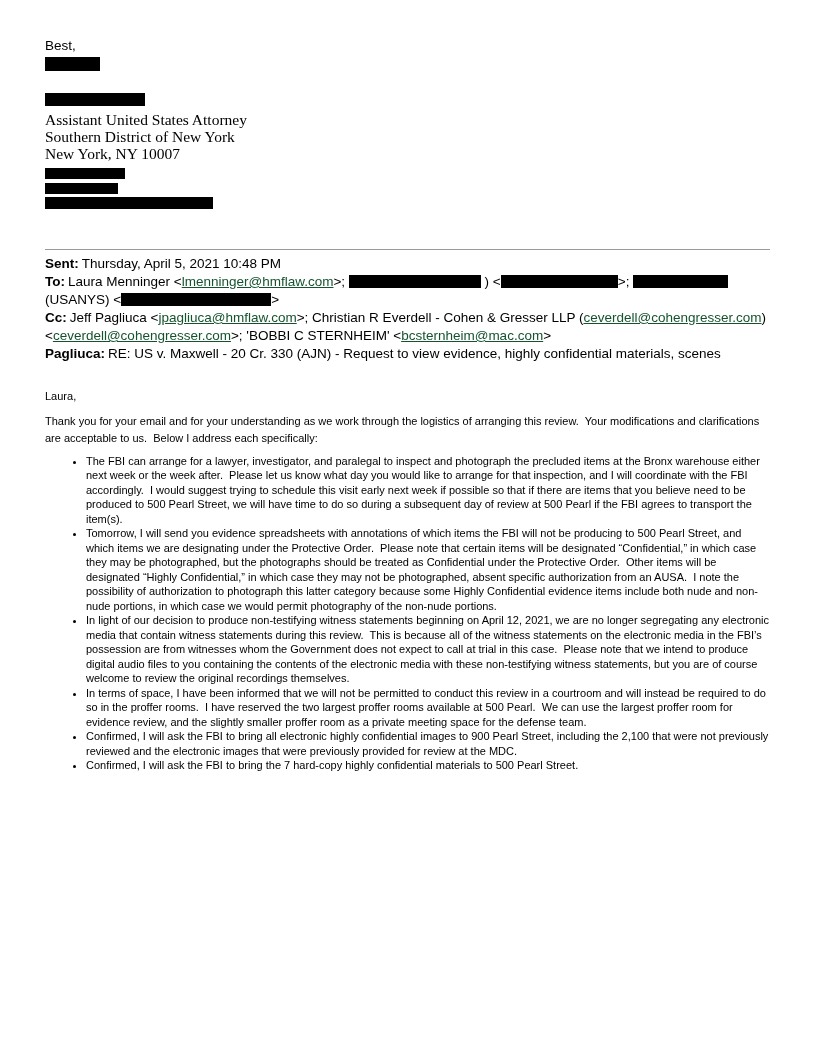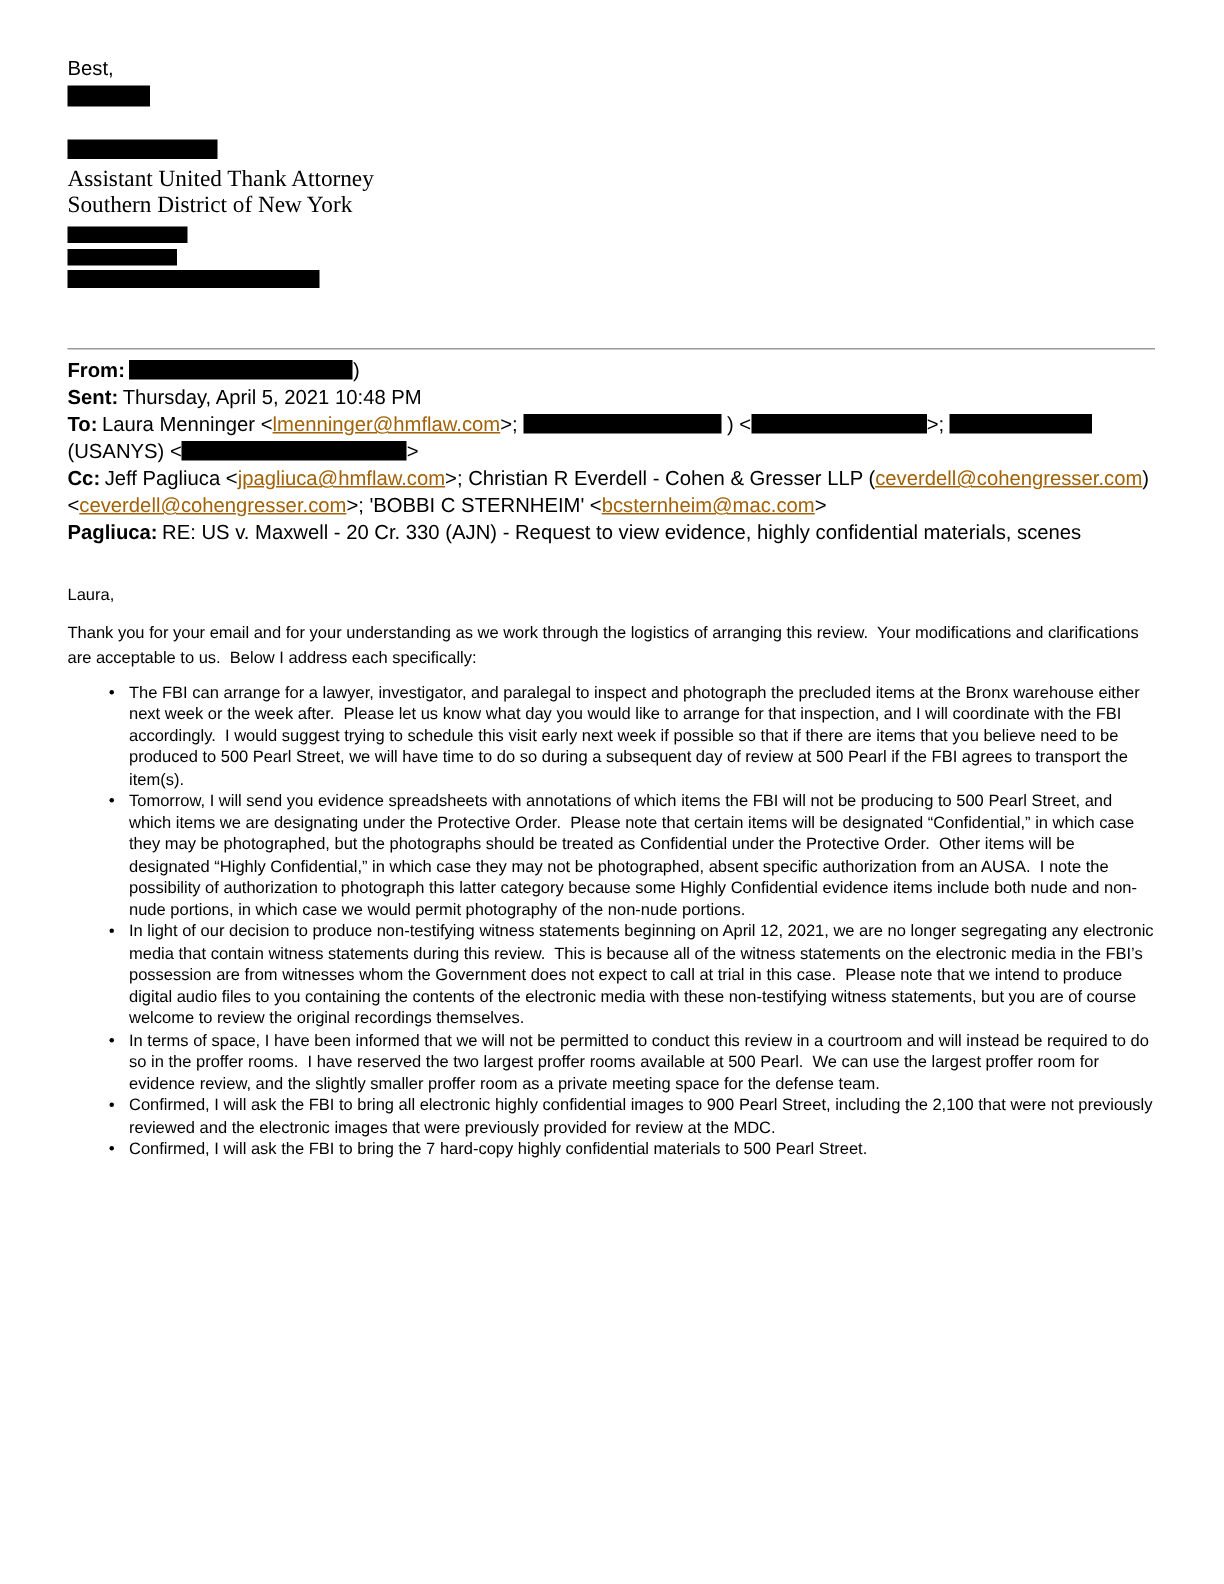--- a/index.html
+++ b/index.html
@@ -21,21 +21,21 @@
   .redact.inline { display: inline-block; height: 13px; vertical-align: -2px; }
   .sig { margin-top: 22px; }
   .sep {
     border: none;
     border-top: 1px solid #9a9a9a;
     margin: 40px 0 5px 0;
   }
   .ehead { font-size: 13.5px; }
   .hline { line-height: 18px; }
   .hl { font-weight: bold; margin-right: 3px; }
-  .lnk { color: #a16207; text-decoration: underline; cursor: pointer; }
+  .lnk { color: #14532d; text-decoration: underline; cursor: pointer; }
   .body-sec { font-size: 11px; }
   .bp { white-space: pre-wrap; line-height: 17.5px; }
   .salutation { margin-top: 25px; }
   .intro { margin-top: 7px; }
   .bullets {
     margin-top: 6px;
     padding-left: 41px;
     list-style: disc outside;
   }
   .bli { white-space: pre-wrap; line-height: 1.32; }
@@ -45,32 +45,32 @@
 
 <div class="page sans">
 
   <div>
     <div class="closing-line sans">Best,</div>
     <div class="redact block" style="width:55px;height:14px;margin-top:3px"></div>
   </div>
 
   <div class="sig">
     <div class="redact block" style="width:100px;height:13px;margin-bottom:5px"></div>
-    <div class="serif">Assistant United Thank Attorney</div>
+    <div class="serif">Assistant United States Attorney</div>
     <div class="serif">Southern District of New York</div>
+    <div class="serif">New York, NY 10007</div>
     <div class="redact block" style="width:80px;height:11px;margin-top:6px"></div>
     <div class="redact block" style="width:73px;height:11px;margin-top:4px"></div>
     <div class="redact block" style="width:168px;height:12px;margin-top:3px"></div>
   </div>
 
   <hr class="sep">
 
   <div class="ehead sans">
 
-    <div class="hline"><span class="hl">From:</span><span class="redact inline" style="width:149px"></span><span>)</span></div>
 
     <div class="hline"><span class="hl">Sent:</span><span>Thursday, April 5, 2021 10:48 PM</span></div>
 
     <div class="hline"><span class="hl">To:</span><span>Laura Menninger &lt;</span><a class="lnk">lmenninger@hmflaw.com</a><span>&gt;; </span><span class="redact inline" style="width:132px"></span><span> ) &lt;</span><span class="redact inline" style="width:117px"></span><span>&gt;; </span><span class="redact inline" style="width:95px"></span><br><span>(USANYS) &lt;</span><span class="redact inline" style="width:150px"></span><span>&gt;</span></div>
 
     <div class="hline"><span class="hl">Cc:</span><span>Jeff Pagliuca &lt;</span><a class="lnk">jpagliuca@hmflaw.com</a><span>&gt;; Christian R Everdell - Cohen &amp; Gresser LLP (</span><a class="lnk">ceverdell@cohengresser.com</a><span>)</span><br><span>&lt;</span><a class="lnk">ceverdell@cohengresser.com</a><span>&gt;; 'BOBBI C STERNHEIM' &lt;</span><a class="lnk">bcsternheim@mac.com</a><span>&gt;</span></div>
 
     <div class="hline"><span class="hl">Pagliuca:</span><span>RE: US v. Maxwell - 20 Cr. 330 (AJN) - Request to view evidence, highly confidential materials, scenes</span></div>
 
   </div>

